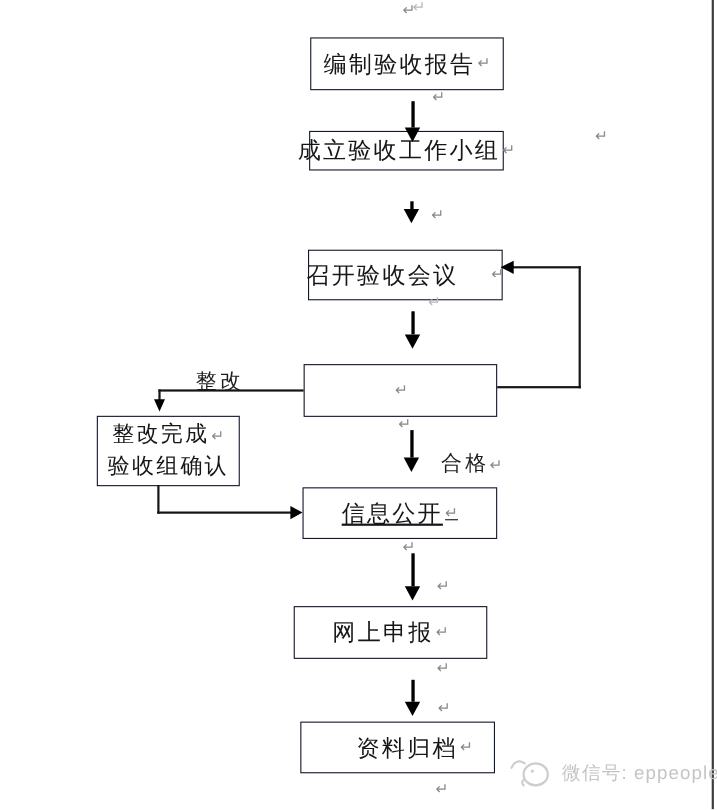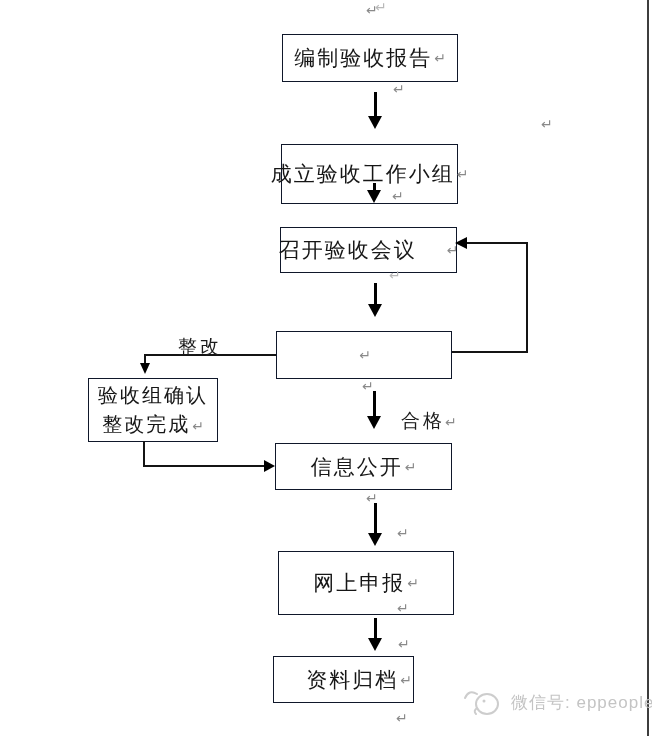--- a/index.html
+++ b/index.html
@@ -51,50 +51,50 @@
 
 <div id="stage">
 
   <div class="page-edge"></div>
 
   <div class="fbox" style="left:282px; top:34px; width:176px; height:48px;">
     <span>编制验收报告</span>
       <span class="pmark inline">↵</span>
   </div>
 
-  <div class="fbox" style="left:281px; top:144px; width:177px; height:60px;">
+  <div class="fbox" style="left:281px; top:119px; width:177px; height:36px;">
     <span>成立验收工作小组</span>
       <span class="pmark inline">↵</span>
   </div>
 
   <div class="fbox" style="left:280px; top:227px; width:177px; height:46px;gap:28px;">
     <span>召开验收会议</span>
       <span class="pmark inline">↵</span>
   </div>
 
   <div class="fbox" style="left:276px; top:331px; width:176px; height:48px;">
       <span class="pmark inline">↵</span>
   </div>
 
   <div class="fbox sidebox" style="left:88px; top:378px; width:130px; height:64px;">
+    <span class="ln"><span>整改完成</span><span class="pmark inline">↵</span></span>
     <span class="ln">验收组确认</span>
-    <span class="ln"><span>整改完成</span><span class="pmark inline">↵</span></span>
   </div>
 
-  <div class="fbox" style="left:275px; top:443px; width:177px; height:47px;">
+  <div class="fbox" style="left:275px; top:443px; width:177px; height:47px;text-decoration:underline;">
     <span>信息公开</span>
       <span class="pmark inline">↵</span>
   </div>
 
-  <div class="fbox" style="left:278px; top:551px; width:176px; height:64px;">
+  <div class="fbox" style="left:267px; top:551px; width:176px; height:48px;">
     <span>网上申报</span>
       <span class="pmark inline">↵</span>
   </div>
 
-  <div class="fbox" style="left:273px; top:656px; width:141px; height:47px;padding-left:31px;">
+  <div class="fbox" style="left:273px; top:656px; width:177px; height:47px;padding-left:31px;">
     <span>资料归档</span>
       <span class="pmark inline">↵</span>
   </div>
 
   <div class="varrow" style="left:368px; top:92px;">
     <div class="shaft" style="height:24px;"></div>
       <div class="vhead"></div>
   </div>
   <div class="varrow" style="left:367px; top:183px;">
     <div class="shaft" style="height:7px;"></div>

